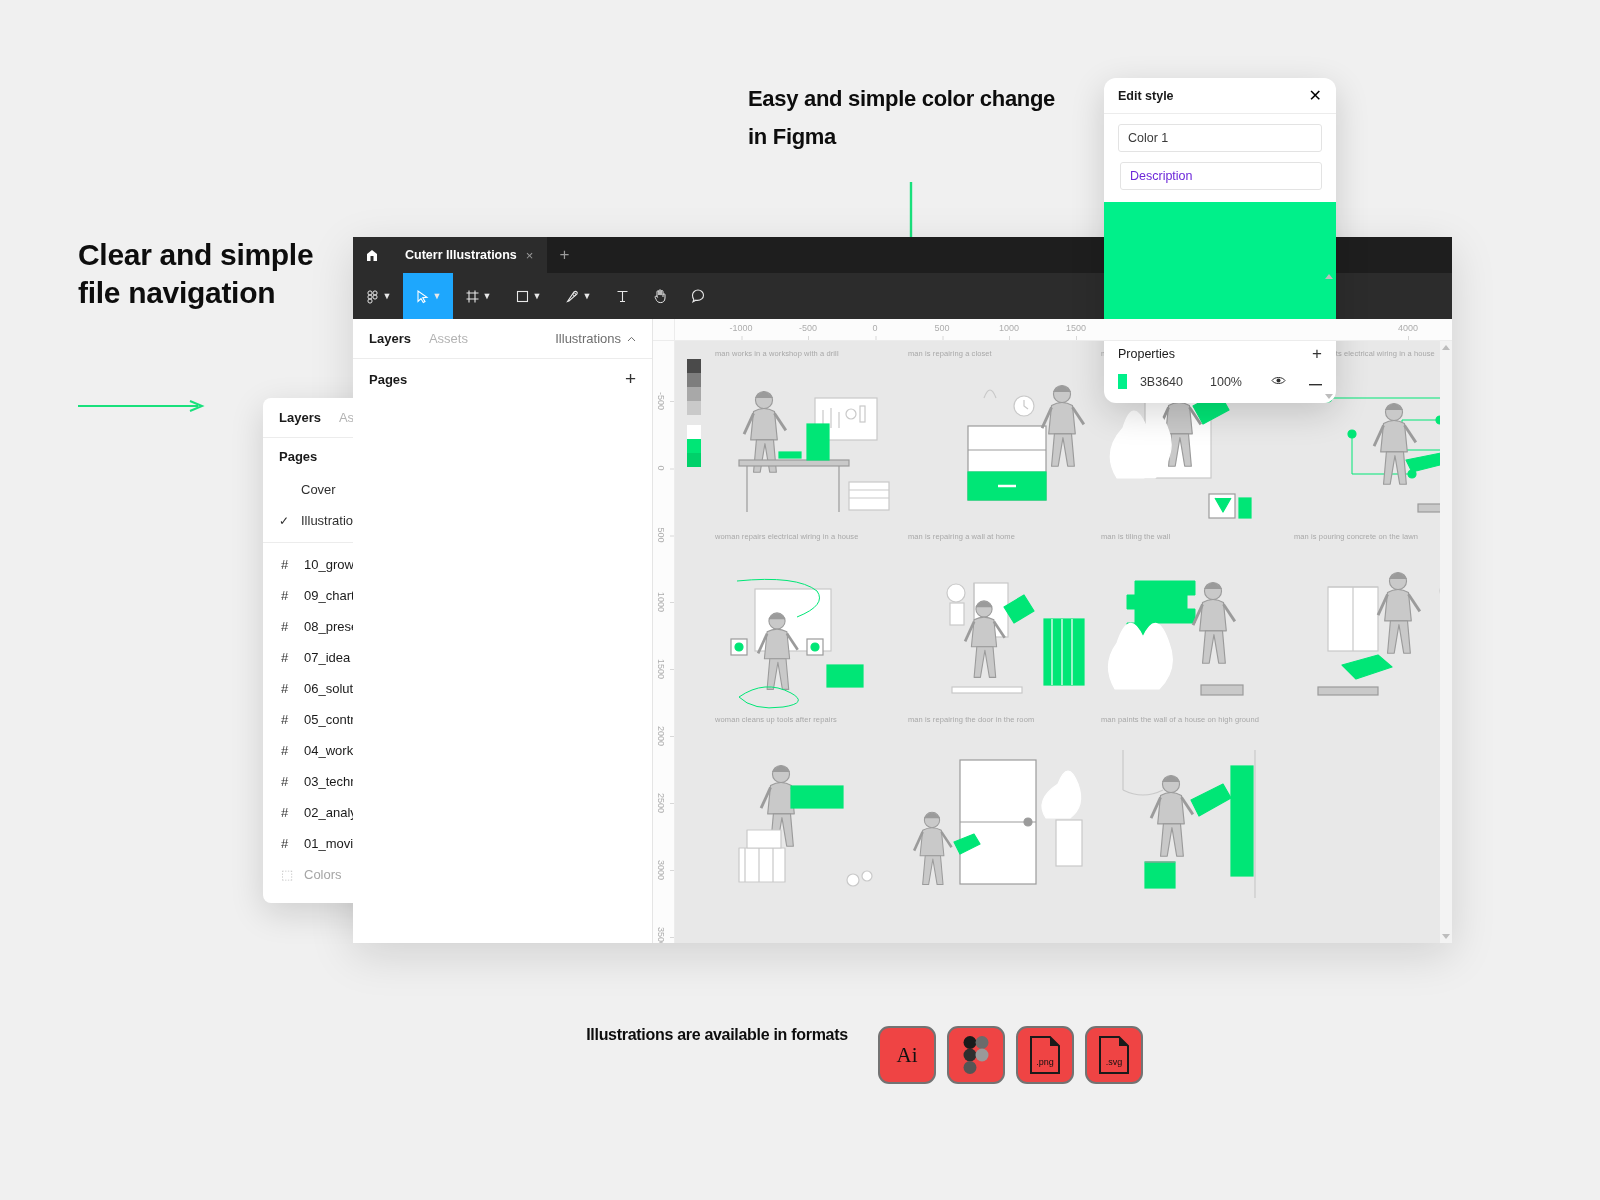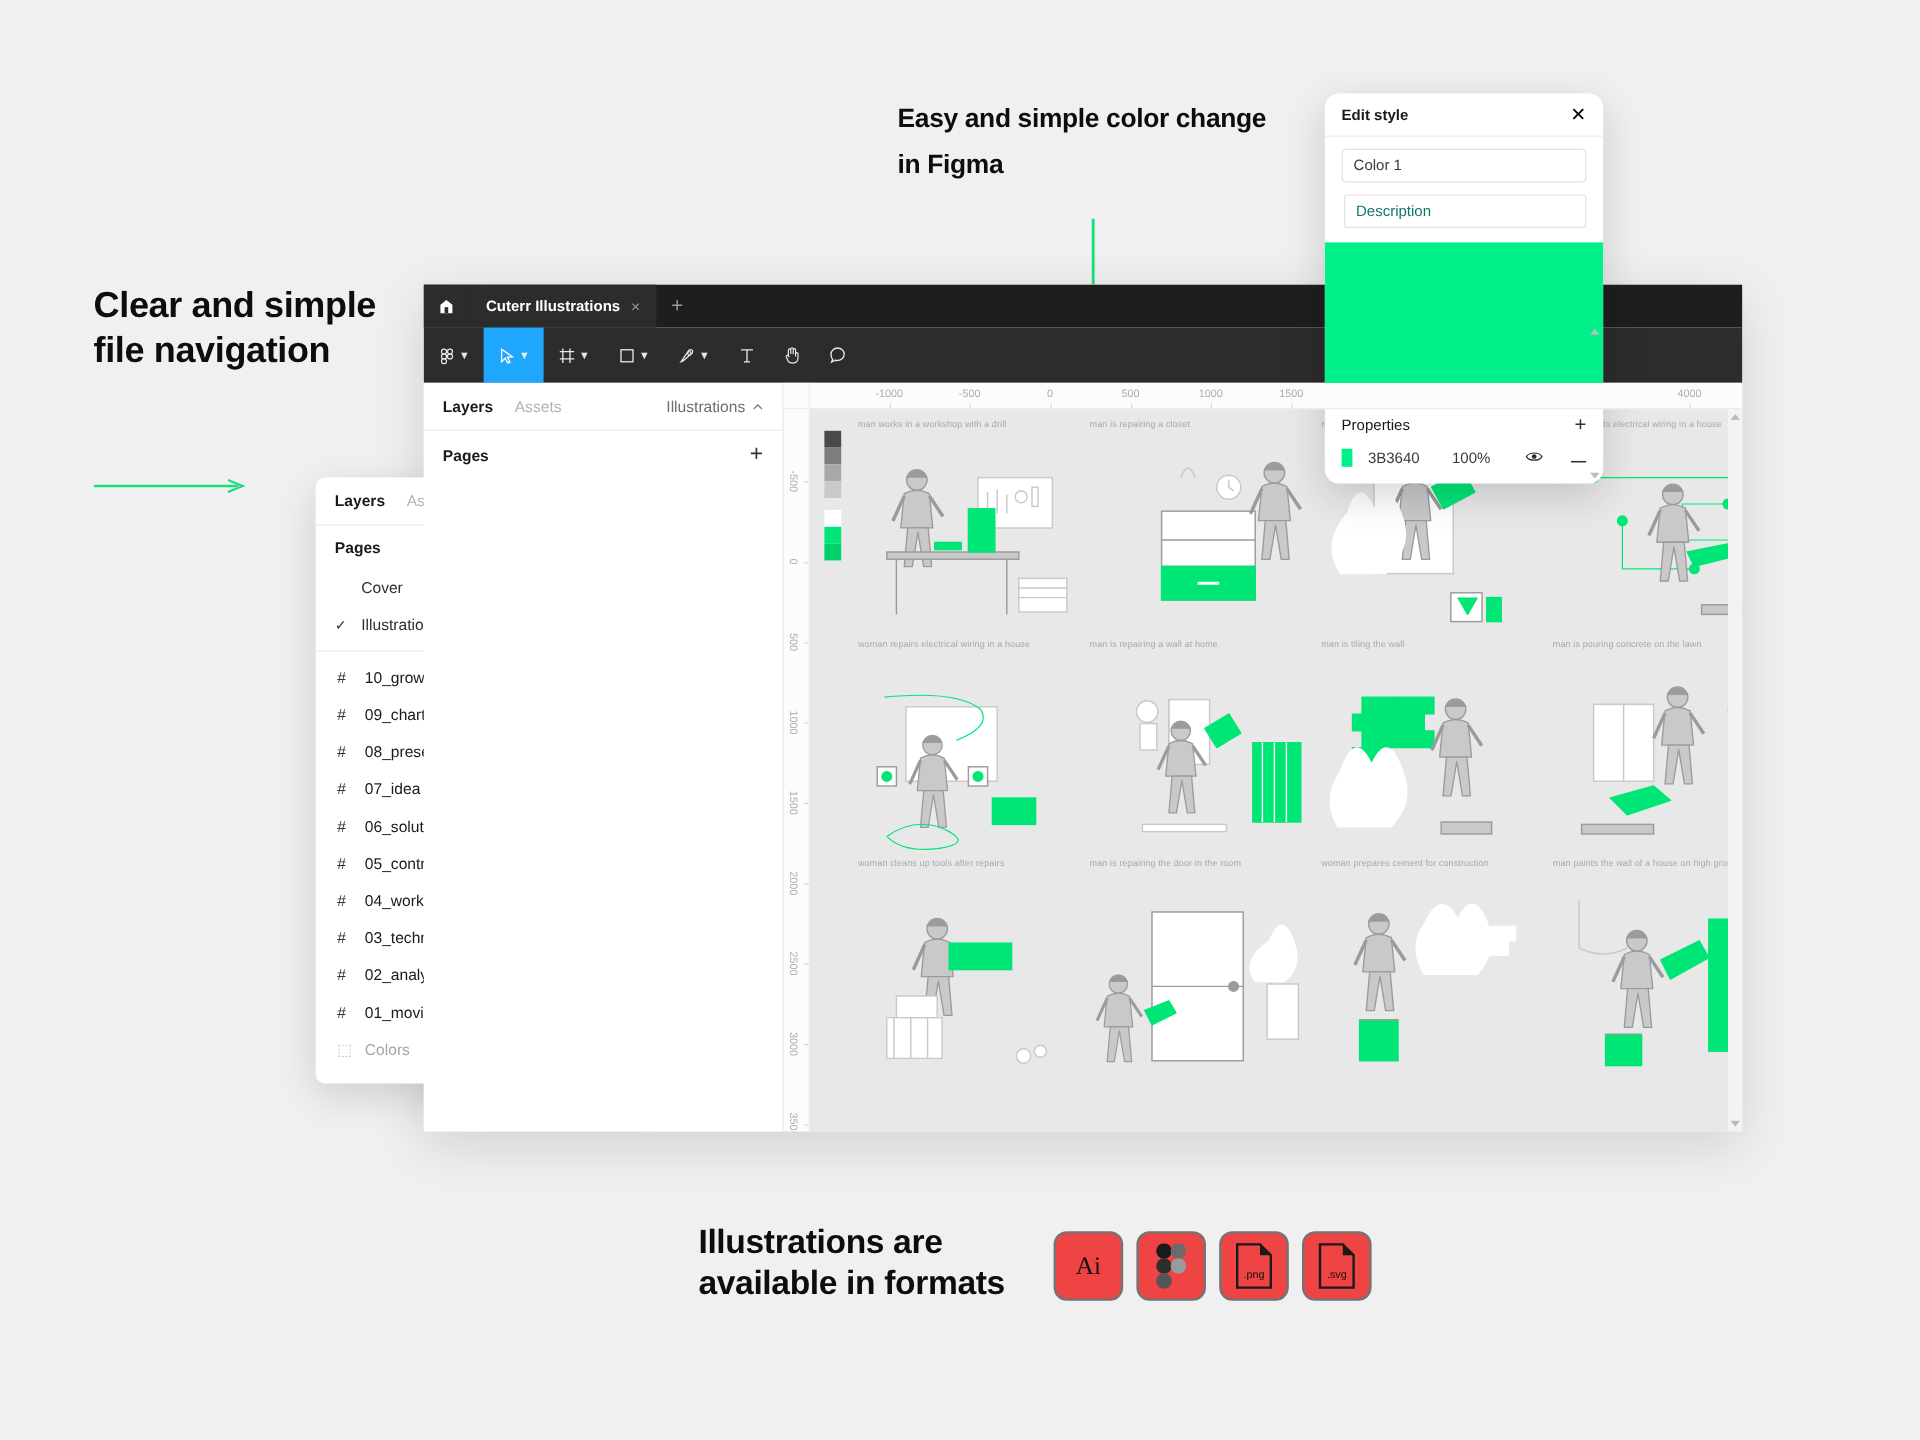--- a/index.html
+++ b/index.html
@@ -14,21 +14,21 @@
   
   .promo-heading {
     position: absolute;
     font-family: "Liberation Sans", sans-serif;
     font-weight: bold;
     color: #0d0d0d;
     letter-spacing: -0.3px;
   }
   #h-left  { left: 78px;  top: 236px; font-size: 30px; line-height: 38px; width: 240px; }
   #h-top   { left: 748px; top: 80px;  font-size: 22px; line-height: 38px; width: 330px; }
-  #h-bot   { left: 582px; top: 1018px; font-size: 28px; line-height: 34px; width: 270px; text-align: left; }
+  #h-bot   { left: 582px; top: 1018px; font-size: 16px; line-height: 34px; width: 270px; text-align: center; }
 
   
   .arrow-h { position: absolute; left: 78px; top: 398px; width: 130px; height: 12px; }
   .arrow-v { position: absolute; left: 900px; top: 182px; width: 22px; height: 212px; }
 
   
   .figma-window {
     position: absolute; left: 353px; top: 237px;
     width: 1099px; height: 706px;
     background: #f5f5f5;
@@ -175,21 +175,21 @@
     height: 36px; display: flex; align-items: center; padding: 0 14px;
     border-bottom: 1px solid #ececec;
   }
   .es-title { font-size: 12.5px; font-weight: bold; color: #1a1a1a; }
   .es-close { margin-left: auto; cursor: pointer; }
   .es-field {
     margin: 10px 14px 0; height: 28px; border: 1px solid #e3e3e3; border-radius: 3px;
     display: flex; align-items: center; padding: 0 9px; font-size: 12.5px;
   }
   .es-field.value { color: #3a3a3a; }
-  .es-field.placeholder { color: #0f766e; margin-left: 16px; }
+  .es-field.placeholder { color: #6d28d9; margin-left: 16px; }
   .es-swatch { height: 128px; margin-top: 12px; }
   .es-props {
     display: flex; align-items: center; padding: 14px 14px 6px;
   }
   .es-props .t { font-size: 12.5px; font-weight: normal; color: #1a1a1a; }
   .es-props .plus { margin-left: auto; font-size: 17px; color: #333; cursor: pointer; }
   .es-prop-row {
     display: flex; align-items: center; padding: 4px 14px 14px; gap: 13px; font-size: 12.5px; color: #3a3a3a;
   }
   .es-prop-row .chip { width: 15px; height: 15px; }
@@ -564,39 +564,20 @@
                       <path d="M-11,14 l-10,22" stroke="#9b9b9b" fill="none" stroke-width="3" stroke-linejoin="round"></path>
                       <path d="M11,14 l12,18" stroke="#9b9b9b" fill="none" stroke-width="3" stroke-linejoin="round"></path>
                     </g>
                     <path d="M42,112 l20,-8 l6,10 l-20,10 z" stroke="#00E676" fill="#00E676" stroke-width="1.2" stroke-linejoin="round"></path>
                     <path d="M146,54 q10,-26 20,0 q8,22 -8,34 h-24 q-12,-18 12,-34" stroke="#ffffff" fill="#ffffff" stroke-width="1.2" stroke-linejoin="round"></path>
                     <rect x="144" y="90" width="26" height="46" stroke="#c9c9c9" fill="#ffffff" stroke-width="1.2"></rect>
                   </svg>
                 </div>
               </div>
               <div class="cell">
-                <div class="cap">woman prepares cement for construction</div>
-                <div class="art">
-                  <svg viewBox="0 0 185 168">
-                    <path d="M98,42 h30 v12 h-30z M128,42h30v12h-30z M92,54h30v12h-30z M122,54h30v12h-30z M98,66h30v12h-30z" stroke="#ffffff" fill="#ffffff" stroke-width="1" stroke-linejoin="round"></path>
-                    <path d="M82,40 q14,-30 28,-4 q12,-26 24,2 q10,24 -8,44 h-44 q-14,-22 0,-42" stroke="#ffffff" fill="#ffffff" stroke-width="1.2" stroke-linejoin="round"></path>
-                    <g transform="translate(44,40) scale(0.95)">
-                      <circle cx="0" cy="0" r="9" stroke="#9b9b9b" fill="#c9c9c9" stroke-width="1.2"></circle>
-                      <path d="M-9,-2 q9,-12 18,0" stroke="#9b9b9b" fill="#9b9b9b" stroke-width="1.2" stroke-linejoin="round"></path>
-                      <path d="M-11,12 q11,-6 22,0 l3,30 h-28 z" stroke="#9b9b9b" fill="#c9c9c9" stroke-width="1.2" stroke-linejoin="round"></path>
-                      <path d="M-8,42 l-3,34 h7 l5,-30 l5,30 h7 l-3,-34 z" stroke="#9b9b9b" fill="#c9c9c9" stroke-width="1.2" stroke-linejoin="round"></path>
-                      <path d="M-11,14 l-10,22" stroke="#9b9b9b" fill="none" stroke-width="3" stroke-linejoin="round"></path>
-                      <path d="M11,14 l12,18" stroke="#9b9b9b" fill="none" stroke-width="3" stroke-linejoin="round"></path>
-                    </g>
-                    <rect x="28" y="120" width="32" height="34" stroke="#00E676" fill="#00E676" stroke-width="1.2"></rect>
-                    <path d="M28,120 h32" stroke="#9b9b9b" fill="none" stroke-width="1.2" stroke-linejoin="round"></path>
-                  </svg>
-                </div>
-              </div>
-              <div class="cell">
                 <div class="cap">man paints the wall of a house on high ground</div>
                 <div class="art">
                   <svg viewBox="0 0 185 168">
                     <path d="M150,20 v150" stroke="#c9c9c9" fill="none" stroke-width="1.2" stroke-linejoin="round"></path>
                     <rect x="126" y="36" width="22" height="110" stroke="#00E676" fill="#00E676" stroke-width="1.2"></rect>
                     <g transform="translate(66,54) scale(0.95)">
                       <circle cx="0" cy="0" r="9" stroke="#9b9b9b" fill="#c9c9c9" stroke-width="1.2"></circle>
                       <path d="M-9,-2 q9,-12 18,0" stroke="#9b9b9b" fill="#9b9b9b" stroke-width="1.2" stroke-linejoin="round"></path>
                       <path d="M-11,12 q11,-6 22,0 l3,30 h-28 z" stroke="#9b9b9b" fill="#c9c9c9" stroke-width="1.2" stroke-linejoin="round"></path>
                       <path d="M-8,42 l-3,34 h7 l5,-30 l5,30 h7 l-3,-34 z" stroke="#9b9b9b" fill="#c9c9c9" stroke-width="1.2" stroke-linejoin="round"></path>

